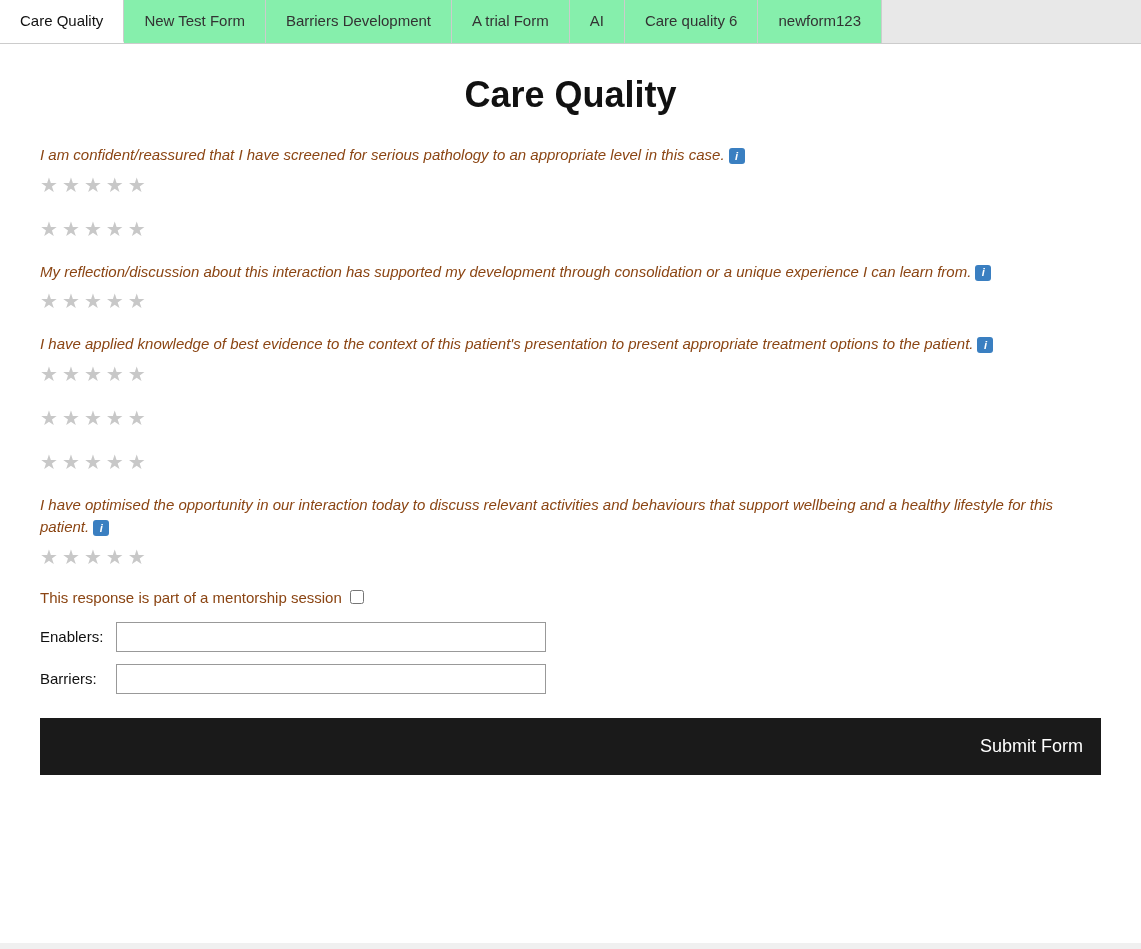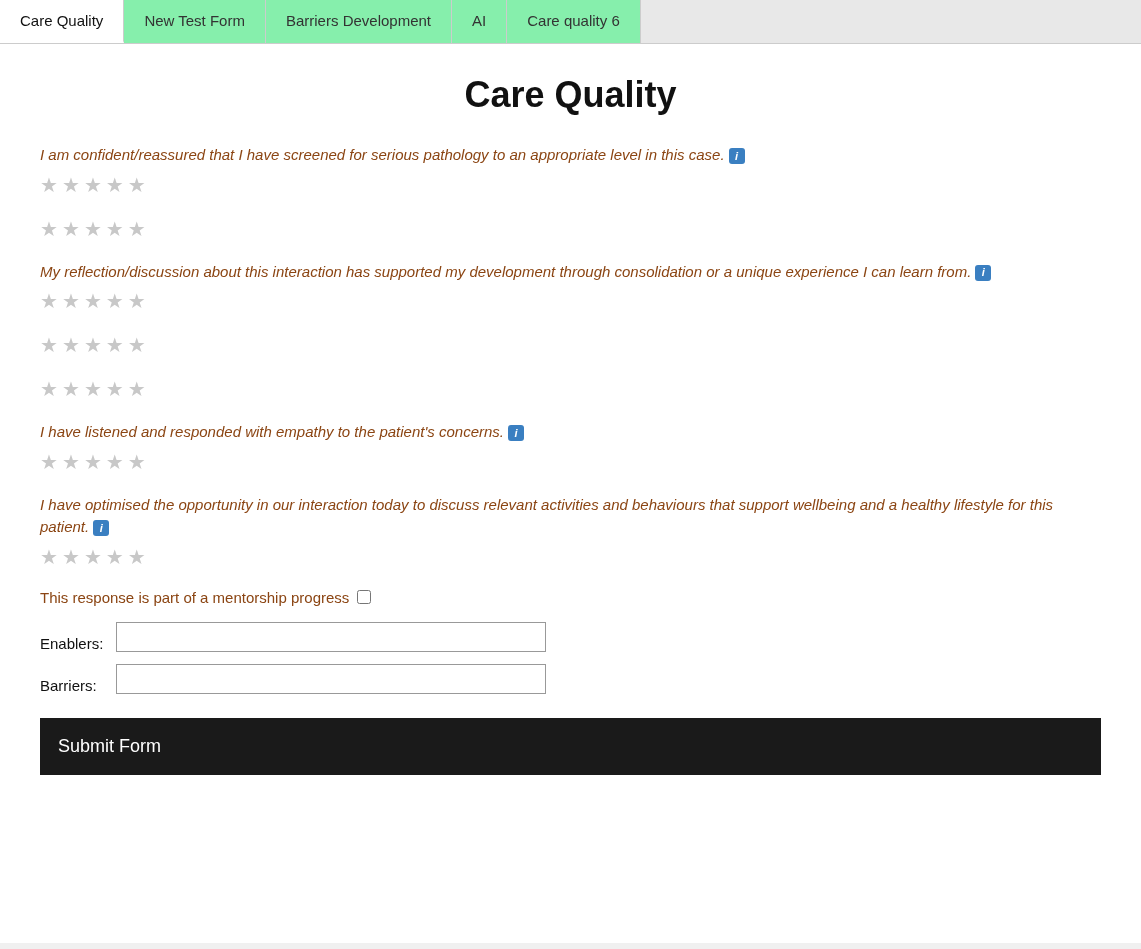--- a/index.html
+++ b/index.html
@@ -103,21 +103,21 @@
     }
 
     .mentorship-row input[type="checkbox"] {
       width: 14px;
       height: 14px;
       cursor: pointer;
     }
 
     .field-row {
       display: flex;
-      align-items: flex-end;
+      align-items: center;
       gap: 6px;
       margin-bottom: 12px;
     }
 
     .field-label {
       font-size: 15px;
       color: #111;
       width: 70px;
       flex-shrink: 0;
     }
@@ -133,32 +133,34 @@
     .submit-btn {
       display: block;
       width: 100%;
       background: #1a1a1a;
       color: white;
       border: none;
       padding: 18px;
       font-size: 18px;
       cursor: pointer;
       margin-top: 24px;
-      text-align: left;
+      text-align: right;
     }
   </style>
 </head>
 <body>
 
 <div class="tab-bar" id="tab-bar">
     <div class="tab active">Care Quality</div>
     <div class="tab">New Test Form</div>
     <div class="tab">Barriers Development</div>
+    <div class="tab">A trial Form</div>
     <div class="tab">AI</div>
     <div class="tab">Care quality 6</div>
+    <div class="tab">newform123</div>
   </div>
 
 <div class="main-content">
   <h1 class="page-title">Care Quality</h1>
 
   <div id="questions-container">
       <div class="question-block">
         <div class="question-text">I am confident/reassured that I have screened for serious pathology to an appropriate level in this case.<span class="info-icon">i</span></div>
         <div class="star-rating">
           <span class="star">★</span>
@@ -181,39 +183,39 @@
         <div class="question-text">My reflection/discussion about this interaction has supported my development through consolidation or a unique experience I can learn from.<span class="info-icon">i</span></div>
         <div class="star-rating">
           <span class="star">★</span>
           <span class="star">★</span>
           <span class="star">★</span>
           <span class="star">★</span>
           <span class="star">★</span>
         </div>
       </div>
       <div class="question-block">
-        <div class="star-rating">
-          <span class="star">★</span>
-          <span class="star">★</span>
-          <span class="star">★</span>
-          <span class="star">★</span>
-          <span class="star">★</span>
-        </div>
-      </div>
-      <div class="question-block">
-        <div class="star-rating">
-          <span class="star">★</span>
-          <span class="star">★</span>
-          <span class="star">★</span>
-          <span class="star">★</span>
-          <span class="star">★</span>
-        </div>
-      </div>
-      <div class="question-block">
-        <div class="question-text">I have listened and responded with empathy to the patient's concerns.<span class="info-icon">i</span></div>
+        <div class="question-text">I have applied knowledge of best evidence to the context of this patient's presentation to present appropriate treatment options to the patient.<span class="info-icon">i</span></div>
+        <div class="star-rating">
+          <span class="star">★</span>
+          <span class="star">★</span>
+          <span class="star">★</span>
+          <span class="star">★</span>
+          <span class="star">★</span>
+        </div>
+      </div>
+      <div class="question-block">
+        <div class="star-rating">
+          <span class="star">★</span>
+          <span class="star">★</span>
+          <span class="star">★</span>
+          <span class="star">★</span>
+          <span class="star">★</span>
+        </div>
+      </div>
+      <div class="question-block">
         <div class="star-rating">
           <span class="star">★</span>
           <span class="star">★</span>
           <span class="star">★</span>
           <span class="star">★</span>
           <span class="star">★</span>
         </div>
       </div>
       <div class="question-block">
         <div class="question-text">I have optimised the opportunity in our interaction today to discuss relevant activities and behaviours that support wellbeing and a healthy lifestyle for this patient.<span class="info-icon">i</span></div>
@@ -221,21 +223,21 @@
           <span class="star">★</span>
           <span class="star">★</span>
           <span class="star">★</span>
           <span class="star">★</span>
           <span class="star">★</span>
         </div>
       </div>
     </div>
 
   <div class="mentorship-row">
-    <span>This response is part of a mentorship progress</span>
+    <span>This response is part of a mentorship session</span>
     <input type="checkbox" style="">
   </div>
 
   <div class="field-row">
     <label class="field-label">Enablers:</label>
     <input type="text" class="field-input" style="">
   </div>
 
   <div class="field-row">
     <label class="field-label">Barriers:</label>

